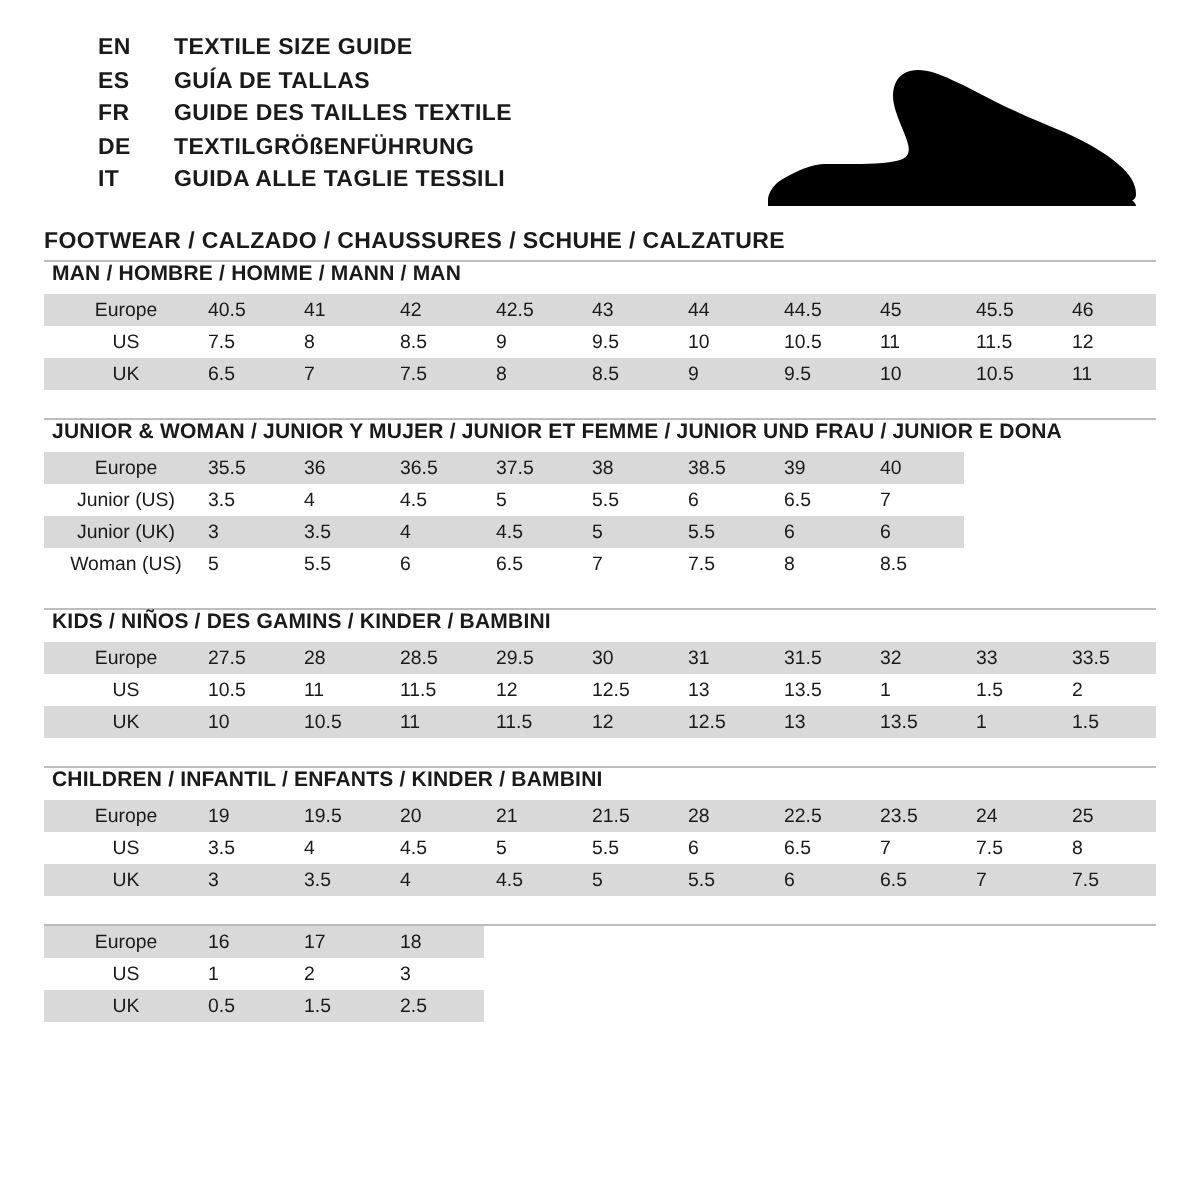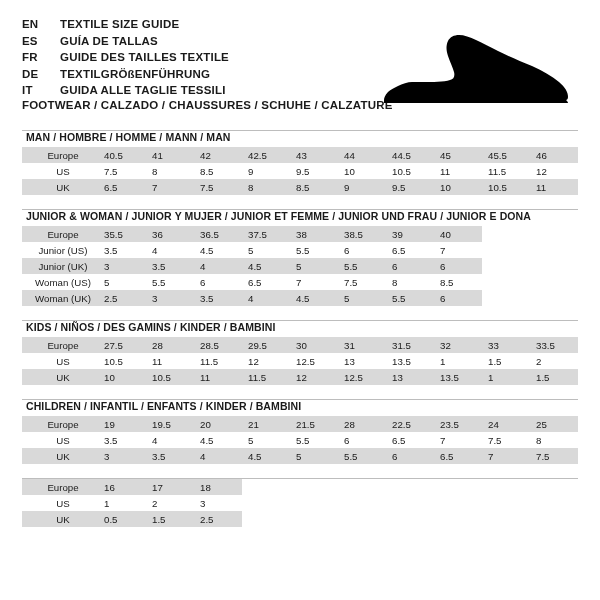--- a/index.html
+++ b/index.html
@@ -31,30 +31,32 @@
   .lang-list {
     display: block;
   }
   .lang-row {
     display: flex;
     align-items: baseline;
     line-height: 16.5px;
     font-size: 11.5px;
     font-weight: bold;
     letter-spacing: 0.2px;
+    margin-left: 27px;
   }
   .lang-code {
     width: 38px;
     flex: 0 0 38px;
     font-weight: bold;
   }
   .lang-title {
     font-weight: bold;
   }
   .footwear-line {
+    margin-top: 16px;
     font-size: 11.5px;
     font-weight: bold;
     letter-spacing: 0.2px;
   }
 
   
   .shoe {
     position: absolute;
     right: 8px;
     top: 14px;
@@ -266,33 +268,20 @@
               <td class="val">5.5</td>
               <td class="val">6</td>
               <td class="val">6.5</td>
               <td class="val">7</td>
               <td class="val">7.5</td>
               <td class="val">8</td>
               <td class="val">8.5</td>
               <td class="val" style="background: rgb(255, 255, 255);"></td>
               <td class="val" style="background: rgb(255, 255, 255);"></td>
             </tr>
-            <tr class="shaded">
-              <td class="label">Woman (UK)</td>
-              <td class="val">2.5</td>
-              <td class="val">3</td>
-              <td class="val">3.5</td>
-              <td class="val">4</td>
-              <td class="val">4.5</td>
-              <td class="val">5</td>
-              <td class="val">5.5</td>
-              <td class="val">6</td>
-              <td class="val" style="background: rgb(255, 255, 255);"></td>
-              <td class="val" style="background: rgb(255, 255, 255);"></td>
-            </tr>
           </tbody>
         </table>
       </div>
       <div class="section">
         <hr class="section-rule">
         <div class="section-title">KIDS / NIÑOS / DES GAMINS / KINDER / BAMBINI</div>
         <table>
           <colgroup>
             <col style="width: 76px;">
             <col style="width: 48px;">

